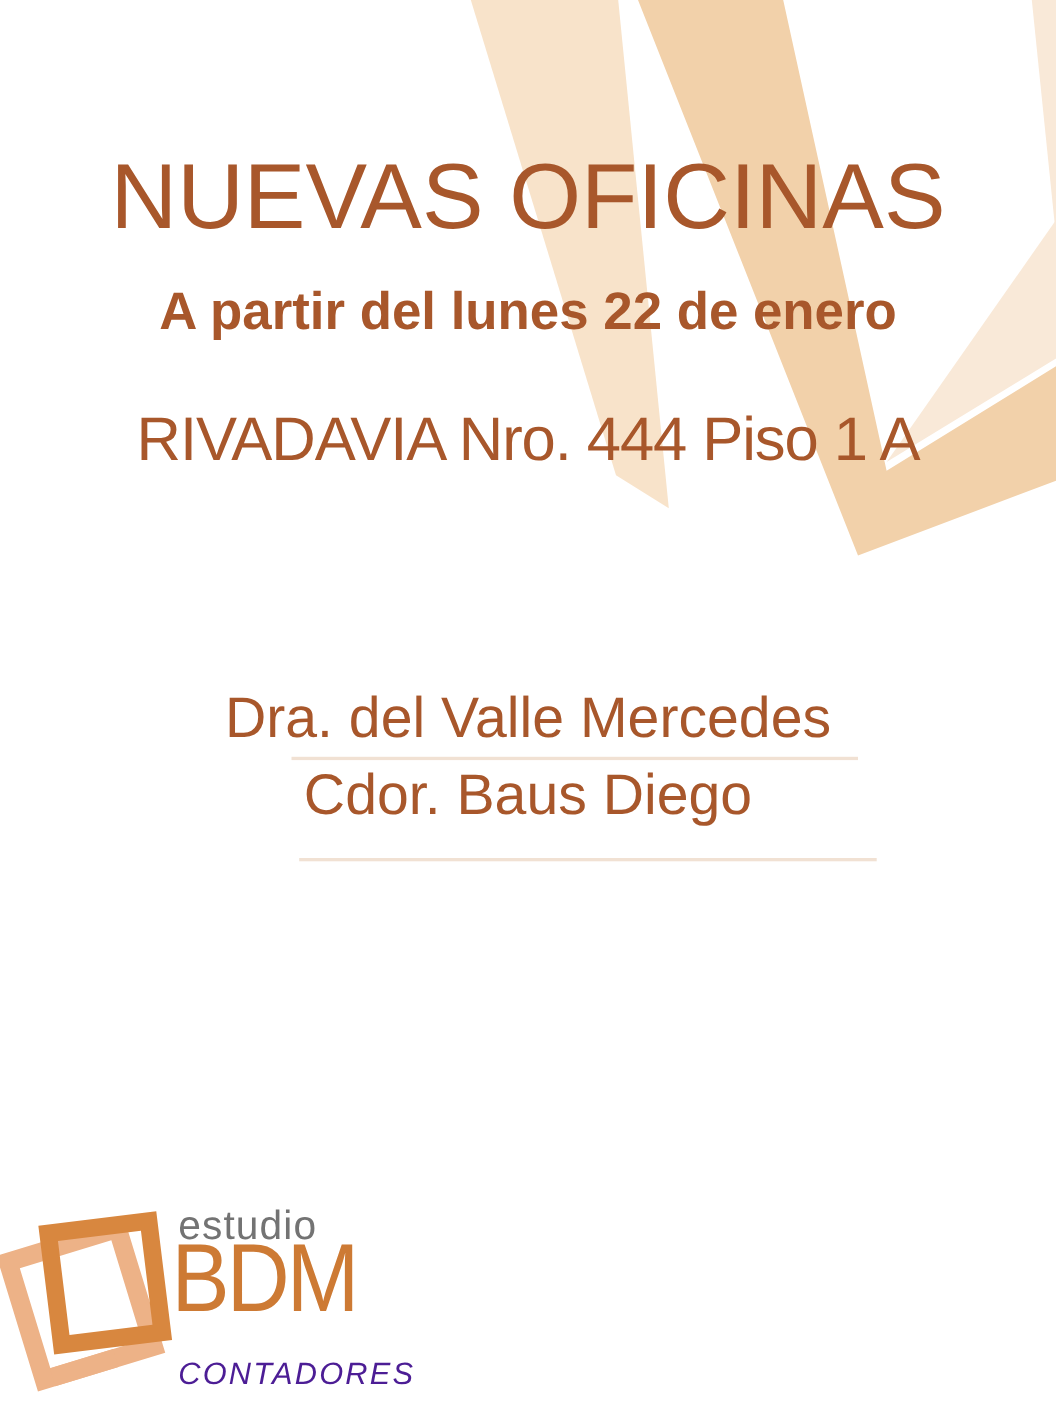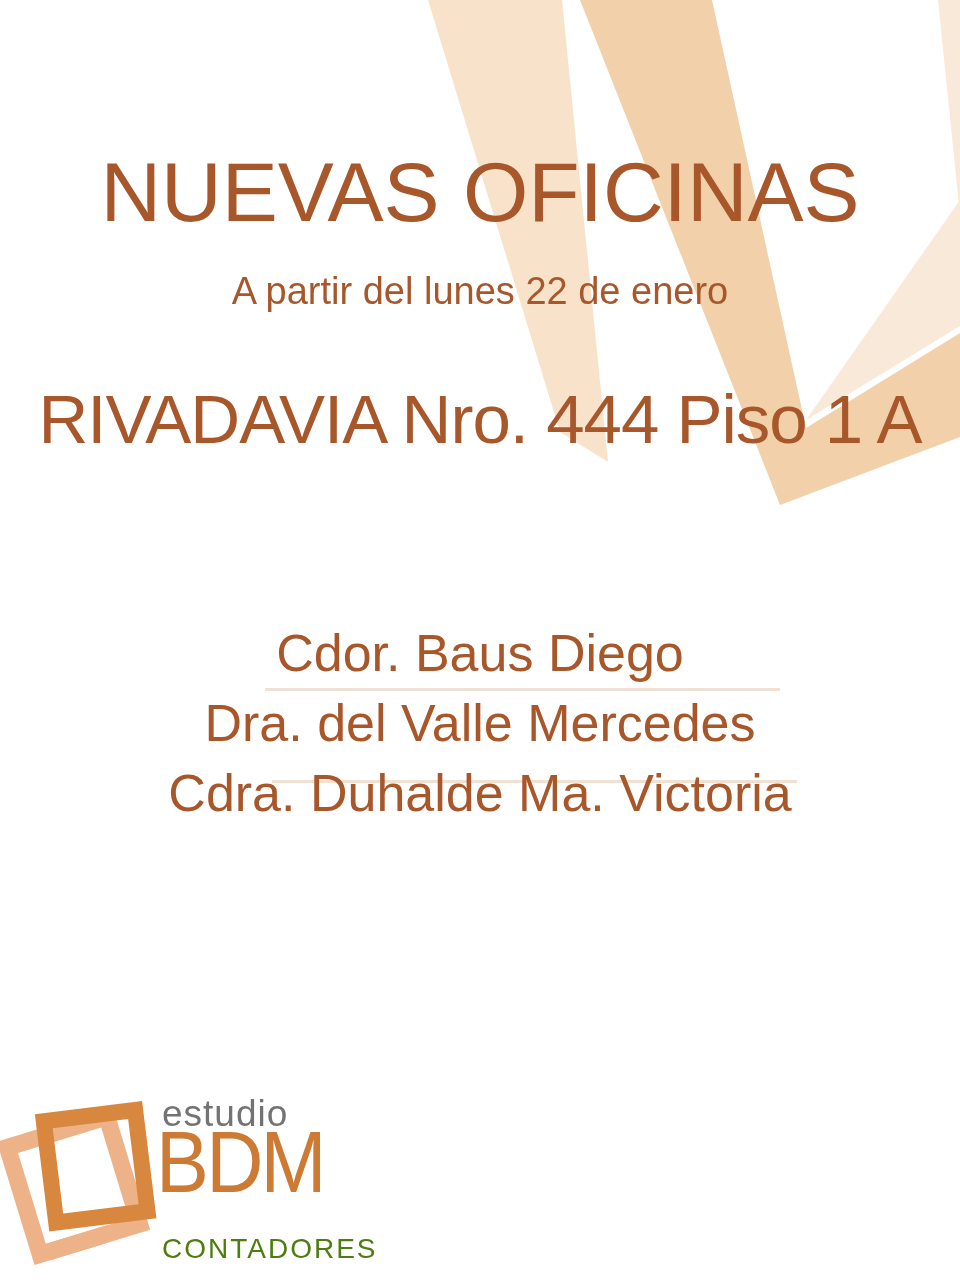--- a/index.html
+++ b/index.html
@@ -12,38 +12,39 @@
     color:#a8572b;
   }
   .bg{
     position:absolute;left:0;top:0;width:960px;height:1280px;
     pointer-events:none;
   }
   .txt{
     position:absolute;left:0;right:0;
     text-align:center;
     white-space:nowrap;
-    margin:16px;
+    margin:2px;
     font-weight:400;
     color:#a8572b;
     z-index:3;
   }
   .title{
     top:128px;
     font-size:84px;
     letter-spacing:0px;
     font-weight:400;
   }
   .subtitle{
     top:254px;
-    font-size:38px;
+    font-size:48px;
+    font-weight:bold;
   }
   .address{
     top:364px;
-    font-size:69px;
+    font-size:56px;
     letter-spacing:-1px;
   }
   .city{
     top:496px;
     font-size:62px;
     letter-spacing:3px;
   }
   .names{
     position:absolute;left:0;right:0;top:618px;
     text-align:center;
@@ -74,21 +75,21 @@
     position:absolute; left:156px; top:26px;
     font-size:88px; letter-spacing:-3px; color:#cd7a34;
     transform:scaleX(.9); transform-origin:left top;
   }
   .logo-tag1{
     position:absolute; left:162px; top:112px;
     font-size:28px; letter-spacing:2px; color:#dcab7c;
   }
   .logo-tag2{
     position:absolute; left:162px; top:148px;
-    font-size:28px; letter-spacing:2px; color:#4d7c0f;
+    font-size:28px; letter-spacing:2px; color:#4c1d95;font-style:italic;
   }
 </style>
 </head>
 <body>
 
 <div class="poster">
 
   <svg class="bg" viewBox="0 0 960 1280" preserveAspectRatio="none" aria-hidden="true">
     <polygon points="428,0 562,0 608,462 560,432" fill="#f8e3ca"></polygon>
     <polygon points="580,0 712,0 806,428 960,333 960,437 780,505" fill="#f2d1aa"></polygon>
@@ -97,23 +98,22 @@
   </svg>
 
   <h1 class="txt title">NUEVAS OFICINAS</h1>
   <p class="txt subtitle">A partir del lunes 22 de enero</p>
   <p class="txt address">RIVADAVIA Nro. 444 Piso 1 A</p>
 
   <div class="divider divider1"></div>
   <div class="divider divider2"></div>
 
   <div class="names">
+    <div class="person">Dra. del Valle Mercedes</div>
     <div class="person">Cdor. Baus Diego</div>
-    <div class="person">Dra. del Valle Mercedes</div>
-    <div class="person">Cdra. Duhalde Ma. Victoria</div>
   </div>
 
   <div class="logo">
     <svg class="logo-icon" viewBox="0 0 148 178" aria-hidden="true">
 
       <g transform="rotate(-17 62 96)">
         <rect x="8" y="38" width="104" height="112" fill="none" stroke-width="17" stroke="#edb287"></rect>
       </g>
 
       <g transform="rotate(-7 84 78)">

